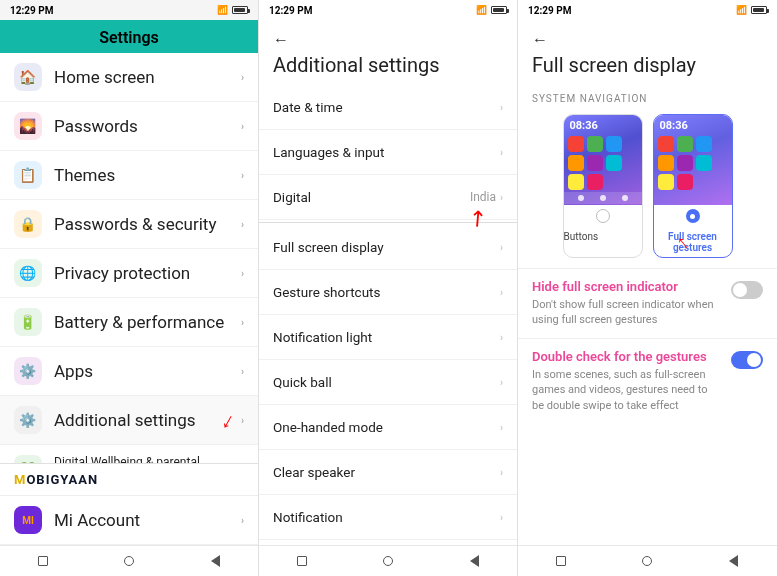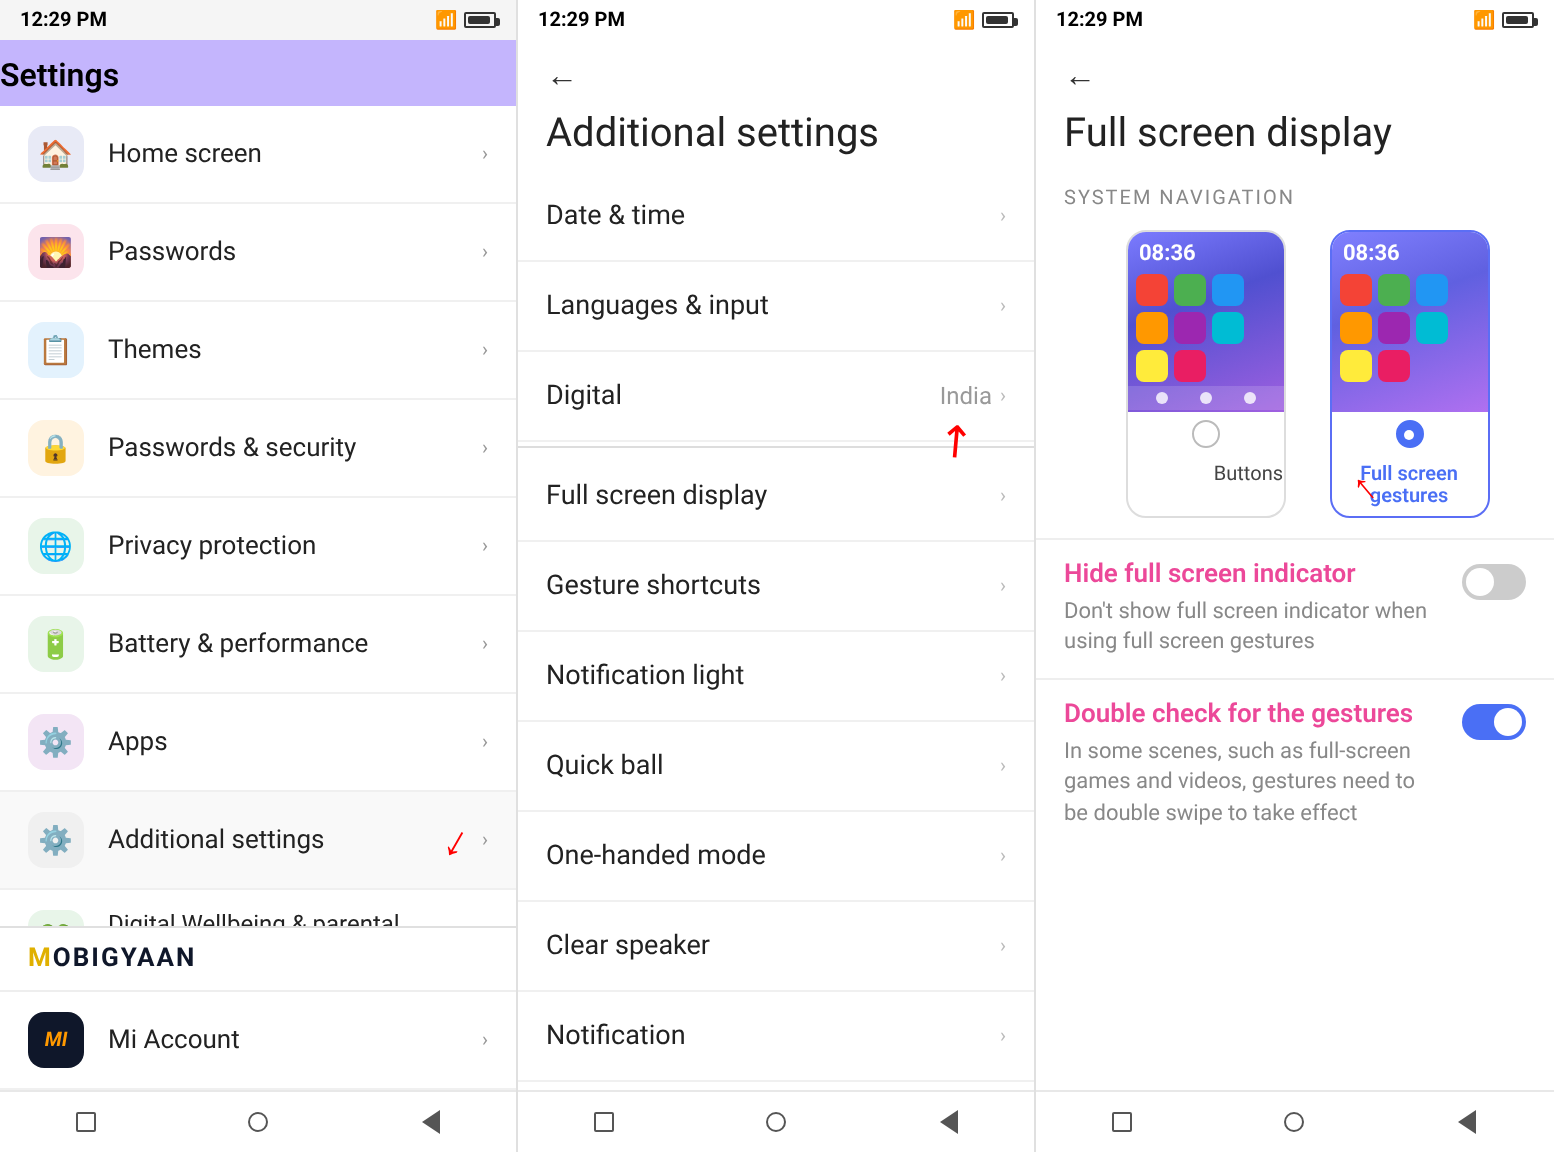--- a/index.html
+++ b/index.html
@@ -44,40 +44,40 @@
     }
     .battery-icon .fill {
       position: absolute; left: 1px; top: 1px;
       height: 4px; width: 11px; background: #333; border-radius: 1px;
     }
 
     
     #panel1 { width: 259px; }
     #panel1 .status-bar { background: #f5f5f5; }
     .settings-title {
-      text-align: left;
+      text-align: center;
       font-size: 16px;
       font-weight: 600;
       padding: 8px 0 6px;
-      background: #c4b5fd;
+      background: #14b8a6;
     }
     .settings-list { flex: 1; overflow-y: auto; background: #fff; }
     .settings-item {
       display: flex; align-items: center;
       padding: 10px 14px;
       border-bottom: 1px solid #f0f0f0;
       cursor: pointer;
       position: relative;
     }
     .item-icon {
       width: 28px; height: 28px; border-radius: 8px;
       display: flex; align-items: center; justify-content: center;
       margin-right: 12px; font-size: 14px; flex-shrink: 0;
     }
-    .item-label { flex: 1; font-size: 13px; color: #222; }
+    .item-label { flex: 1; font-size: 17px; color: #222; }
     .item-chevron { font-size: 10px; color: #999; }
     .arrow-indicator {
       position: absolute;
       font-size: 22px;
       color: red;
       pointer-events: none;
     }
     .mobigyaan-logo {
       padding: 8px 14px;
       font-size: 13px;
@@ -141,21 +141,20 @@
       text-transform: uppercase;
     }
     .phone-previews {
       display: flex; gap: 10px; padding: 6px 14px 8px;
       justify-content: center;
     }
     .phone-preview {
       width: 80px; border-radius: 10px; overflow: hidden;
       border: 1.5px solid #ddd;
       position: relative;
-      margin-left: 12px;
     }
     .phone-preview-selected {
       border-color: #5b6ef5;
     }
     .phone-screen {
       background: linear-gradient(160deg, #7b7bff 0%, #5050d0 40%, #a060e0 100%);
       height: 90px;
       display: flex; flex-direction: column;
     }
     .phone-time {
@@ -296,21 +295,21 @@
 
     </div>
 
   </div>
 
   <div class="mobigyaan-logo">
     <span class="mo">M</span><span class="rest">OBIGYAAN</span>
   </div>
 
   <div class="settings-item" style="border-top:1px solid #eee;">
-    <div class="item-icon" style="background:#0f172a; font-size:10px; font-weight:700; color:#f90;font-style:italic;">MI</div>
+    <div class="item-icon" style="background:#6d28d9; font-size:10px; font-weight:700; color:#f90;">MI</div>
     <span class="item-label">Mi Account</span>
     <span class="item-chevron">›</span>
   </div>
 
   <div class="nav-bar">
     <div class="nav-btn">
         <div class="nav-square"></div>
       </div>
     <div class="nav-btn">
         <div class="nav-circle"></div>
@@ -456,21 +455,21 @@
         </div>
         <div class="phone-bottom-bar">
           <div class="bottom-dot"></div>
           <div class="bottom-dot"></div>
           <div class="bottom-dot"></div>
         </div>
       </div>
       <div class="option-row">
         <div class="radio-off"></div>
       </div>
-      <div style="text-align:right;font-size:10px;color:#444;padding-bottom:4px;">Buttons</div>
+      <div style="text-align:left;font-size:10px;color:#444;padding-bottom:4px;">Buttons</div>
     </div>
 
     <div class="phone-preview phone-preview-selected">
       <div class="phone-screen" style="background: linear-gradient(160deg, #8080ff 0%, #6060e0 40%, #b070f0 100%);">
         <div class="phone-time">08:36</div>
         <div class="phone-apps">
           <div class="app-dot" style="background:#f44336;"></div>
           <div class="app-dot" style="background:#4caf50;"></div>
           <div class="app-dot" style="background:#2196f3;"></div>
           <div class="app-dot" style="background:#ff9800;"></div>

